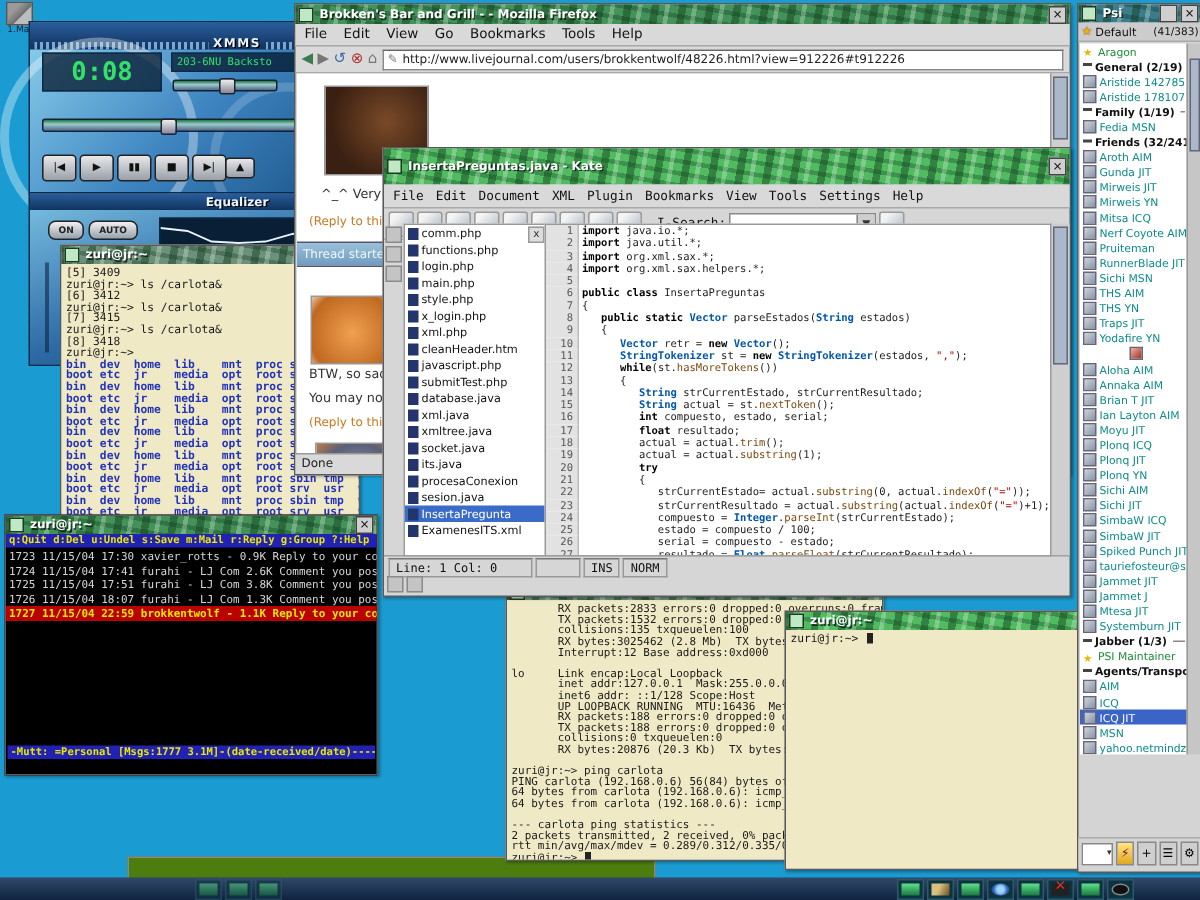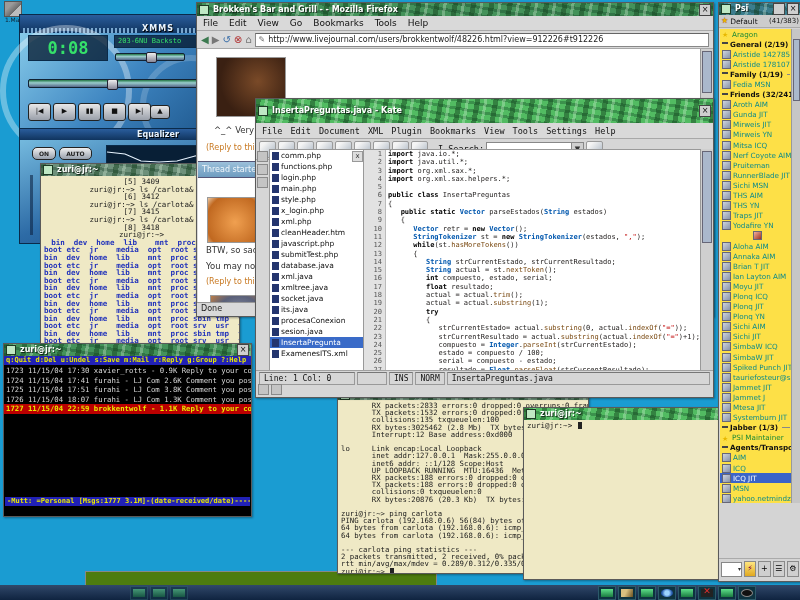--- a/index.html
+++ b/index.html
@@ -126,21 +126,21 @@
   #busaz{left:85px;top:531px;width:350px;height:61px;z-index:2;background:#4d7c0f;border:1px solid #888;margin-top:40px;}
   #busaz .btn{position:absolute;left:18px;top:16px;width:112px;height:20px;border:1px solid #222;background:#d8d4cc;
       display:flex;align-items:center;gap:4px;padding-left:4px;font-size:8.5px;color:#111;}
   .reddot{width:9px;height:9px;border-radius:50%;background:radial-gradient(circle at 35% 35%,#f88,#b00 70%);}
   .slanted{width:26px;height:22px;background:linear-gradient(115deg,#bbb 40%,#777 41%,#999);border:1px solid #666;transform:rotate(-8deg);}
   
   #psi{left:718px;top:2px;width:82px;height:578px;z-index:9;background:#d4d4d4;}
   #psi .profrow{height:12px;display:flex;align-items:center;gap:2px;background:#cccccc;border-bottom:1px solid #aaa;
        font-size:7.5px;color:#111;padding:0 2px;white-space:nowrap;overflow:hidden;}
   .star{color:#e8b800;font-size:8px;line-height:8px;text-shadow:0 0 1px #704;}
-  #psi .list{position:absolute;left:1px;right:9px;top:26px;height:474px;background:#fde047;overflow:hidden;}
+  #psi .list{position:absolute;left:1px;right:9px;top:26px;height:474px;background:#ffffff;overflow:hidden;}
   #psi .lsbar{position:absolute;right:0;top:26px;height:474px;width:9px;background:#c6c6c6;border-left:1px solid #999;}
   .prow{height:10.1px;display:flex;align-items:center;gap:2px;padding-left:2px;font-size:7.2px;
         color:#0e8a8a;white-space:nowrap;overflow:hidden;}
   .prow .ic{width:7px;height:7px;flex:0 0 auto;background:linear-gradient(135deg,#cfd4de,#8893a8);border:1px solid #667;}
   .prow.k-group{color:#111;font-weight:bold;}
   .prow.k-group .ic{background:none;border:none;width:6px;height:2px;border-top:2px solid #444;}
   .prow.k-group::after{content:"";flex:1;border-top:1px solid #888;margin:0 2px;}
   .prow.k-star{color:#1f8a35;}
   .prow.k-star .ic{background:none;border:none;width:8px;height:8px;}
   .prow.k-star .ic::before{content:"★";color:#e8b800;font-size:7px;line-height:8px;}
@@ -219,21 +219,21 @@
       </svg>
     </div>
     <div class="abs" id="eq-sliders"></div>
   </div>
 
   <div class="win" id="term1">
     <div class="tbar camo dim">
       <div class="tbox"></div>
       <span class="ttl">zuri@jr:~</span>
     </div>
-    <div class="termbody" style="position:absolute;left:0;right:0;top:12px;bottom:0;overflow:hidden;text-align:center;">
+    <div class="termbody" style="position:absolute;left:0;right:0;top:12px;bottom:0;overflow:hidden;">
       <pre>[5] 3409
 zuri@jr:~&gt; ls /carlota&amp;
 [6] 3412
 zuri@jr:~&gt; ls /carlota&amp;
 [7] 3415
 zuri@jr:~&gt; ls /carlota&amp;
 [8] 3418
 zuri@jr:~&gt;</pre>
       <pre class="blue">bin  dev  home  lib    mnt  proc sbin tm
 boot etc  jr    media  opt  root srv  usr  vmlinuz
@@ -640,21 +640,20 @@
         </div>
       </div>
     <div class="esbar">
       <div class="sthumb" style="top:2px;height:90px;"></div>
     </div>
     <div class="kstatus">
       <span class="spane" style="width:86px;">Line: 1 Col: 0</span>
       <span class="spane" style="width:20px;"></span>
       <span class="spane">INS</span>
       <span class="spane">NORM</span>
-      <span class="spane" style="flex:1;">InsertaPreguntas.java</span>
     </div>
     <div class="bstrip">
       <div class="mini" style="margin:0;"></div>
       <div class="mini" style="margin:0;"></div>
     </div>
   </div>
 
   <div class="win" id="term3">
     <div class="tbar camo bright">
       <div class="tbox"></div>

